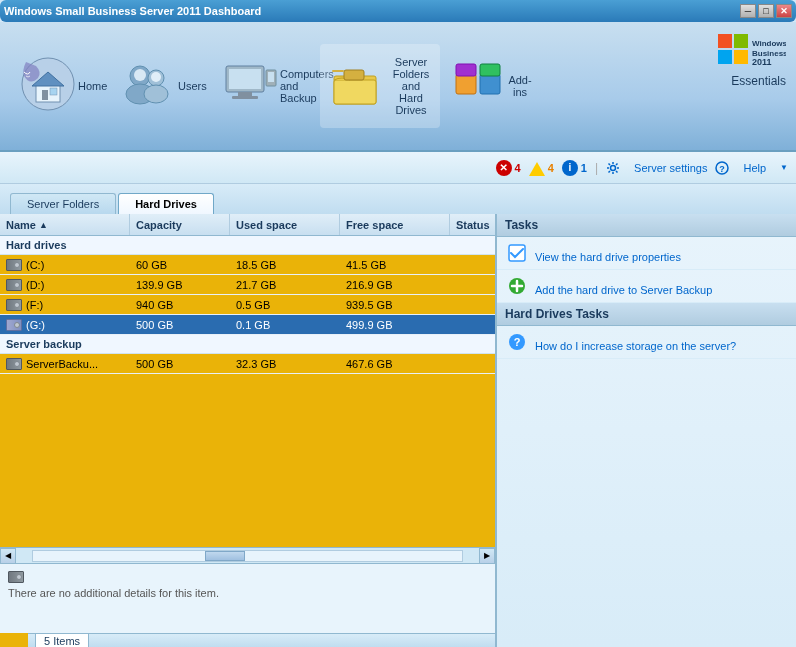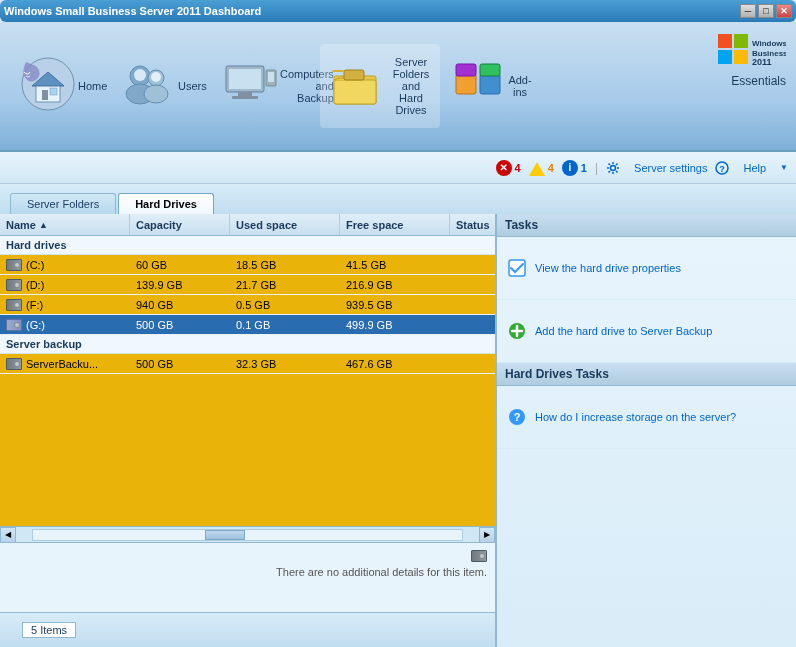--- a/index.html
+++ b/index.html
@@ -230,33 +230,33 @@
     }
 
     
     #detail-panel {
       background: #e8f4fc;
       border-top: 1px solid #90b8d0;
       padding: 6px 8px;
       min-height: 70px;
       font-size: 11px;
       color: #555;
-      text-align: right;
     }
 
     
     #status-bar {
       background: linear-gradient(to bottom, #d8ecf8, #c0ddf0);
-      height: 35px;
-      display: flex;
-      align-items: center;
-      padding: 0 22px;
+      height: 14px;
+      display: flex;
+      align-items: center;
+      padding: 0 7px;
       font-size: 11px;
       color: #1a3a5c;
       border-top: 1px solid #90b8d0;
+      margin-left: 28px;
     }
     #status-bar-item {
       border: 1px solid #90b8d0;
       padding: 1px 8px;
       background: white;
       font-size: 11px;
     }
 
     
     #right-panel {
@@ -269,23 +269,23 @@
     .panel-section-title {
       background: linear-gradient(to bottom, #c8dff0, #b0cce0);
       padding: 4px 8px;
       font-size: 12px;
       font-weight: bold;
       color: #1a3a5c;
       border-bottom: 1px solid #90b8d0;
     }
     .panel-item {
       display: flex;
-      align-items: center;
+      align-items: flex-end;
       gap: 8px;
-      padding: 21px 10px;
+      padding: 6px 10px;
       font-size: 11px;
       color: #0066cc;
       cursor: pointer;
       border-bottom: 1px solid #d8ecf8;
     }
     .panel-item-icon {
       width: 20px;
       height: 20px;
       flex-shrink: 0;
       display: flex; align-items: center; justify-content: center;
@@ -355,21 +355,21 @@
     <div class="nav-icon">
       <svg width="62" height="56" viewBox="0 0 62 56">
         <rect x="8" y="10" width="38" height="26" rx="2" fill="#a0b8c8" stroke="#6080a0" stroke-width="1"></rect>
         <rect x="11" y="13" width="32" height="20" fill="#c8e0f0"></rect>
         <rect x="20" y="36" width="14" height="4" fill="#8090a0"></rect>
         <rect x="14" y="40" width="26" height="3" rx="1" fill="#8090a0"></rect>
         <rect x="48" y="14" width="10" height="16" rx="1" fill="#a0b0b8" stroke="#7090a0" stroke-width="1"></rect>
         <rect x="50" y="16" width="6" height="10" fill="#c8e0f0"></rect>
       </svg>
     </div>
-    <span class="nav-label" style="white-space:pre-line;text-align:right;">Computers
+    <span class="nav-label" style="white-space:pre-line;text-align:left;">Computers
 and Backup</span>
   </div>
   <div class="nav-item" style="width:120px; background:rgba(255,255,255,0.25); border-radius:4px;">
     <div class="nav-icon">
       <svg width="62" height="56" viewBox="0 0 62 56">
         <rect x="6" y="20" width="42" height="28" rx="2" fill="#e8c84a" stroke="#c0a020" stroke-width="1"></rect>
         <rect x="6" y="24" width="42" height="24" rx="2" fill="#f0d860" stroke="#c0a020" stroke-width="1"></rect>
         <path d="M6,24 Q14,20 22,24" fill="#e8c84a" stroke="#c0a020" stroke-width="1"></path>
         <rect x="16" y="14" width="20" height="10" rx="2" fill="#d4b040" stroke="#a08020" stroke-width="1"></rect>
         <rect x="4" y="14" width="12" height="2" rx="1" fill="#d4b040"></rect>

